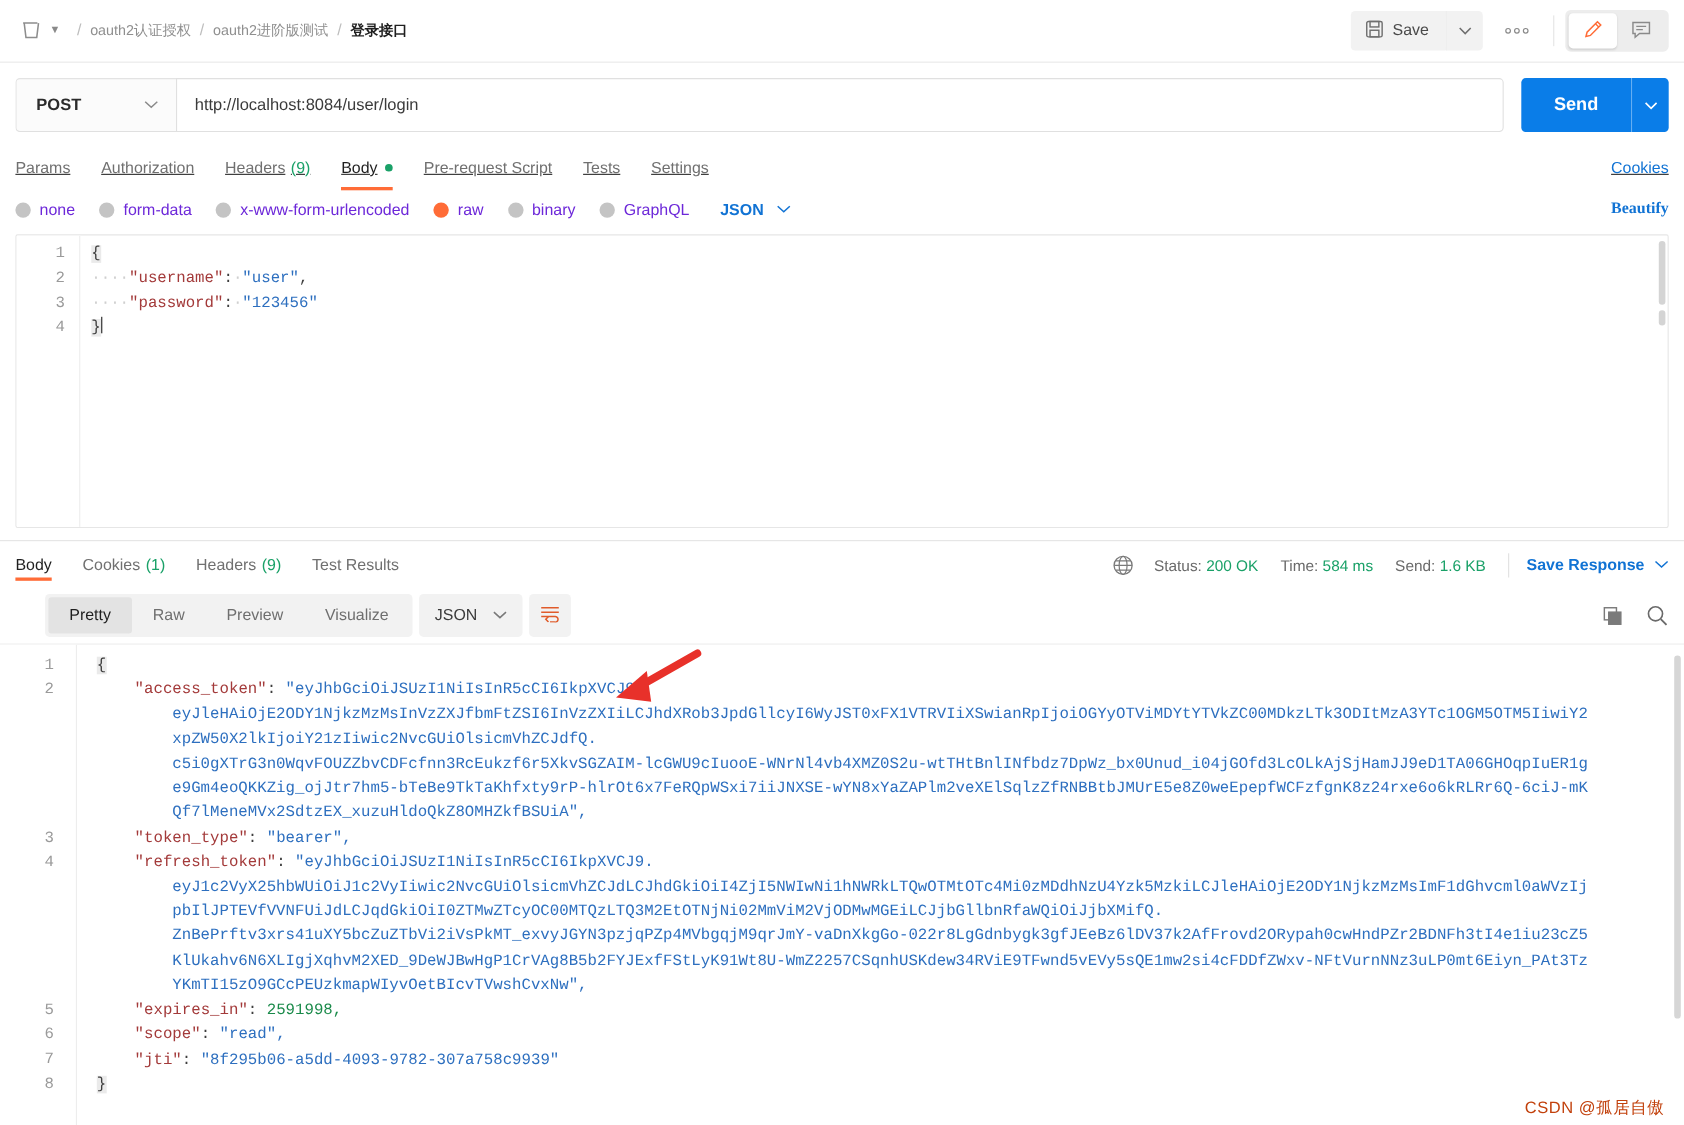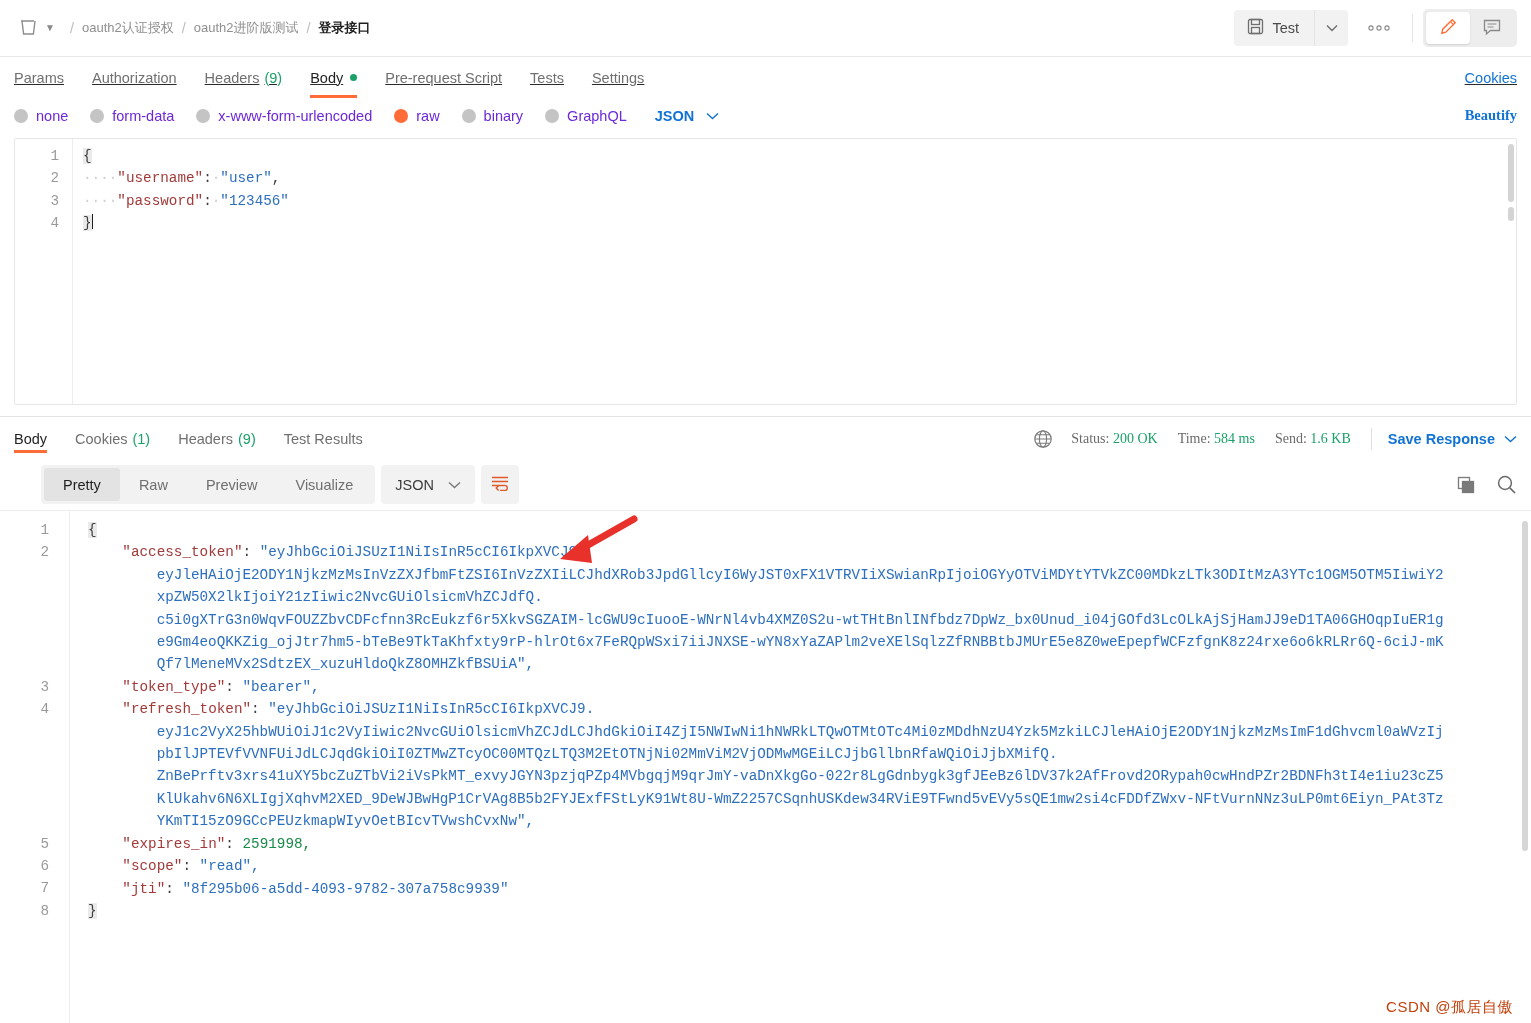--- a/index.html
+++ b/index.html
@@ -143,21 +143,21 @@
   .rsp-tab {
     position: relative; font-size: 14.5px; color: #707070; padding: 0 14px; height: 44px;
     display: flex; align-items: center; cursor: pointer; white-space: nowrap;
   }
   .rsp-tab:first-child { padding-left: 0; }
   .rsp-tab.active { color: #1f1f1f; }
   .rsp-tab.active::after { content: ""; position: absolute; left: 0; right: 14px; bottom: 8px; height: 3px; background: #ff6c37; }
   .rsp-tab .cnt { color: #1aa168; margin-left: 5px; }
   .resp-meta { margin-left: auto; display: flex; align-items: center; gap: 0; font-size: 14px; color: #6a6a6a; }
   .globe { margin-right: 18px; display: flex; align-items: center; }
-  .meta-item { margin-right: 20px; white-space: nowrap; font-family: Liberation Serif, serif; }
+  .meta-item { margin-right: 20px; white-space: nowrap; }
   .meta-val { color: #1aa168; }
   .meta-val.size { color: #1aa168; }
   .meta-div { width: 1px; height: 22px; background: #e0e0e0; margin: 0 16px 0 0; }
   .save-resp { color: #1173d4; font-weight: bold; font-size: 14.5px; cursor: pointer; display: flex; align-items: center; gap: 9px; }
   .save-resp .cv { font-size: 11px; font-weight: normal; }
 
   
   .resp-toolbar { display: flex; align-items: center; padding: 4px 14px 6px 14px; gap: 6px; position: relative; margin-left: 27px; }
   .fmt-group { display: flex; align-items: center; background: #f2f2f2; border-radius: 4px; padding: 3px; }
   .fmt-btn {
@@ -223,21 +223,21 @@
     <div class="top-actions">
       <div class="save-group">
         <button class="btn-save">
           <span>
             <svg width="17" height="17" viewBox="0 0 17 17">
               <rect x="1.5" y="1.5" width="14" height="14" rx="1.5" fill="none" stroke="#6f6f6f" stroke-width="1.3"></rect>
               <rect x="4.5" y="1.5" width="8" height="5" fill="none" stroke="#6f6f6f" stroke-width="1.3"></rect>
               <rect x="4.5" y="9.5" width="8" height="6" fill="none" stroke="#6f6f6f" stroke-width="1.3"></rect>
             </svg>
           </span>
-          <span>Test</span>
+          <span>Save</span>
         </button>
         <button class="btn-save-caret">
           <svg width="12" height="8" viewBox="0 0 12 8">
               <path d="M1 1.5 L6 6.5 L11 1.5" fill="none" stroke="#6f6f6f" stroke-width="1.4"></path>
             </svg>
         </button>
       </div>
       <button class="btn-dots">
         <svg width="22" height="6" viewBox="0 0 22 6">
           <circle cx="3" cy="3" r="2.1" fill="none" stroke="#8a8a8a" stroke-width="1.1"></circle>
@@ -260,20 +260,41 @@
             <svg width="20" height="18" viewBox="0 0 20 18">
               <path d="M2.5 2.5 h15 v10 h-9 l-4 3.4 v-3.4 h-2 z" fill="none" stroke="#8a8a8a" stroke-width="1.3"></path>
               <path d="M5.5 6 h9 M5.5 9 h6" stroke="#8a8a8a" stroke-width="1.2"></path>
             </svg>
           </span>
         </button>
       </div>
     </div>
   </div>
 
+  <div class="urlrow">
+    <div class="method-box">
+      <span class="method-label">POST</span>
+      <span class="method-caret">
+        <svg width="13" height="8" viewBox="0 0 13 8">
+            <path d="M1 1.5 L6.5 6.5 L12 1.5" fill="none" stroke="#8a8a8a" stroke-width="1.4"></path>
+          </svg>
+      </span>
+    </div>
+    <div class="url-box">
+      <span>http://localhost:8084/user/login</span>
+    </div>
+    <div class="send-group">
+      <button class="btn-send">Send</button>
+      <button class="btn-send-caret">
+        <svg width="12" height="8" viewBox="0 0 12 8">
+            <path d="M1 1.5 L6 6.5 L11 1.5" fill="none" stroke="#ffffff" stroke-width="1.5"></path>
+          </svg>
+      </button>
+    </div>
+  </div>
 
   <div class="req-tabs">
     <div class="rtab">
       <span>Params</span>
     </div>
     <div class="rtab">
       <span>Authorization</span>
     </div>
     <div class="rtab">
       <span>Headers</span>

